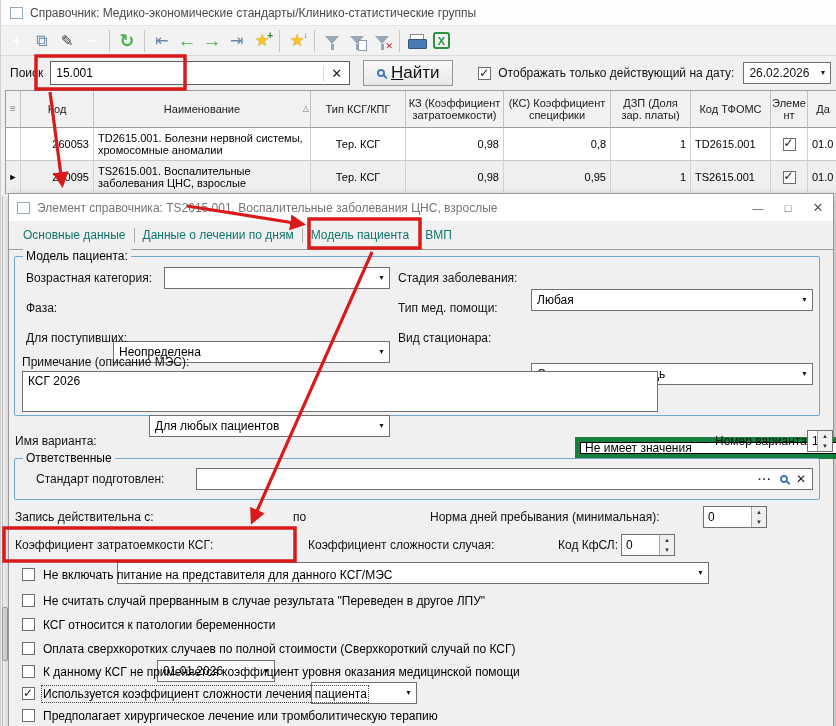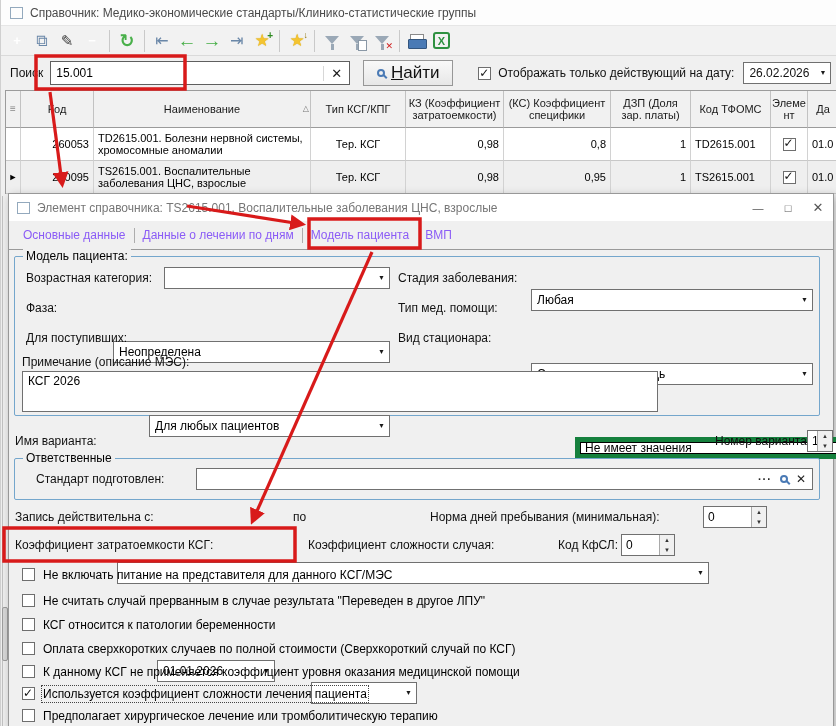--- a/index.html
+++ b/index.html
@@ -101,21 +101,21 @@
   
   .dialog{position:absolute;left:8px;top:193px;width:826px;height:540px;background:#f0f0f0;
     border:1px solid #989898;box-shadow:2px 3px 9px rgba(0,0,0,.28);}
   .dlg-title{position:absolute;left:0;right:0;top:0;height:27px;background:#fff;display:flex;
     align-items:center;gap:7px;padding-left:8px;font-size:12px;color:#767676;}
   .dlg-btns{margin-left:auto;display:flex;align-items:center;height:100%;}
   .dlg-btn{width:30px;height:100%;display:flex;align-items:center;justify-content:center;
     color:#555;font-size:11px;}
   .dlg-btn.close{font-size:13px;}
   .dlg-tabs{position:absolute;left:0;right:0;top:27px;height:29px;display:flex;align-items:center;
-    padding-left:6px;font-size:12px;border-bottom:1px solid #9a9a9a;color:#8b5cf6;}
+    padding-left:6px;font-size:12px;border-bottom:1px solid #9a9a9a;color:#0f766e;}
   .tab{padding:4px 8px;white-space:nowrap;}
   .tabsep{width:1px;height:15px;background:#adadad;}
   .grp{position:absolute;border:1px solid #74a6cc;border-radius:2px;}
   .gl{position:absolute;top:-8px;left:8px;background:#f0f0f0;padding:0 3px;font-size:12px;white-space:nowrap;}
   .txtarea{position:absolute;background:#fff;border:1px solid #707070;font-size:12px;
     padding:2px 5px;line-height:1.2;}
   .fld{position:absolute;height:22px;background:#fff;border:1px solid #707070;display:flex;
     align-items:center;font-size:12px;padding-left:5px;}
   .fld-btns{margin-left:auto;display:flex;align-items:center;gap:8px;padding-right:6px;color:#222;}
   .dots{font-weight:bold;letter-spacing:1px;font-size:11px;}

